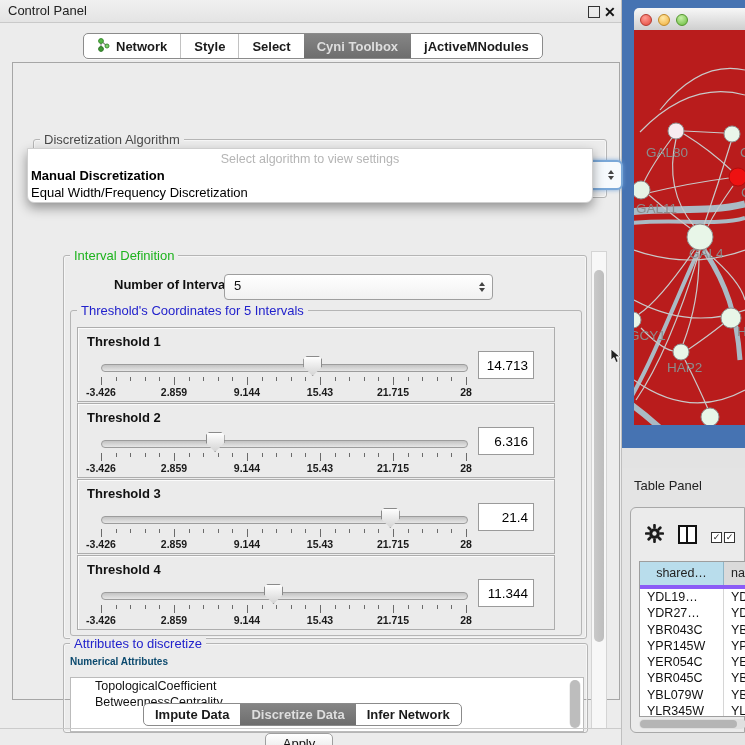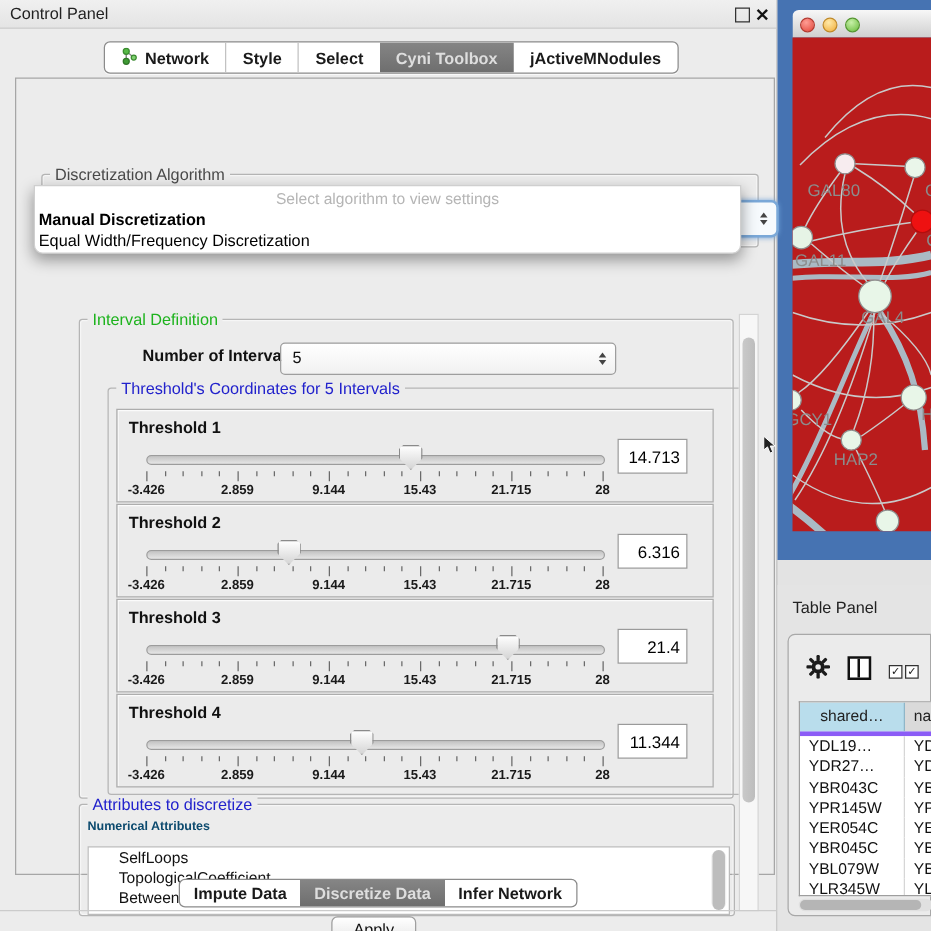--- a/index.html
+++ b/index.html
@@ -30,21 +30,21 @@
   
   .grp{position:absolute;border:1px solid #b5b5b5;border-radius:3px;box-shadow:inset 0 0 0 1px rgba(255,255,255,.55);}
   .grp-title{position:absolute;top:-8px;left:6px;background:#ececec;padding:0 4px;font-size:13px;white-space:nowrap;}
   .t-green{color:#1db31d;}
   .t-blue{color:#2222cc;}
   .t-dark{color:#4a4a4a;}
 
   #algorithm-group{left:20px;top:76px;width:572px;height:57px;}
   #tabledata-group{left:20px;top:133px;width:572px;height:52px;}
   #interval-group{left:50px;top:192px;width:522px;height:382px;}
-  #thresholds-group{left:6px;top:54px;width:510px;height:324px;position:absolute;border:1px solid #b5b5b5;border-radius:3px;margin-left:16px;}
+  #thresholds-group{left:6px;top:54px;width:510px;height:324px;position:absolute;border:1px solid #b5b5b5;border-radius:3px;}
   #attributes-group{left:50px;top:580px;width:523px;height:88px;}
 
   
   .combo{position:absolute;background:linear-gradient(#ffffff,#f1f1f1);border:1px solid #9e9e9e;border-radius:4px;font-size:13px;color:#111;}
   .combo .val{position:absolute;left:9px;top:0;line-height:22px;white-space:nowrap;}
   .stepper{position:absolute;right:7px;top:50%;transform:translateY(-50%);display:flex;flex-direction:column;align-items:center;}
   .arr-up{width:0;height:0;border-left:3.5px solid transparent;border-right:3.5px solid transparent;border-bottom:4.5px solid #444;margin-bottom:2px;}
   .arr-dn{width:0;height:0;border-left:3.5px solid transparent;border-right:3.5px solid transparent;border-top:4.5px solid #444;}
   #tabledata-combo{left:8px;top:15px;width:556px;height:24px;}
   #intervals-combo{left:160px;top:18px;width:267px;height:24px;}
@@ -353,21 +353,20 @@
                 <div class="th-value">11.344</div>
               </div>
             </div>
         </div>
       </div>
 
       <div class="grp" id="attributes-group">
         <span class="grp-title t-blue">Attributes to discretize</span>
         <span id="num-attr-label">Numerical Attributes</span>
         <div id="attr-list">
-          <div class="attr-item">SelfLoops</div>
             <div class="attr-item">TopologicalCoefficient</div>
             <div class="attr-item">BetweennessCentrality</div>
             <div id="attr-scroll">
               <div class="thumb"></div>
             </div>
         </div>
       </div>
 
       <div id="apply-btn">Apply</div>
 

